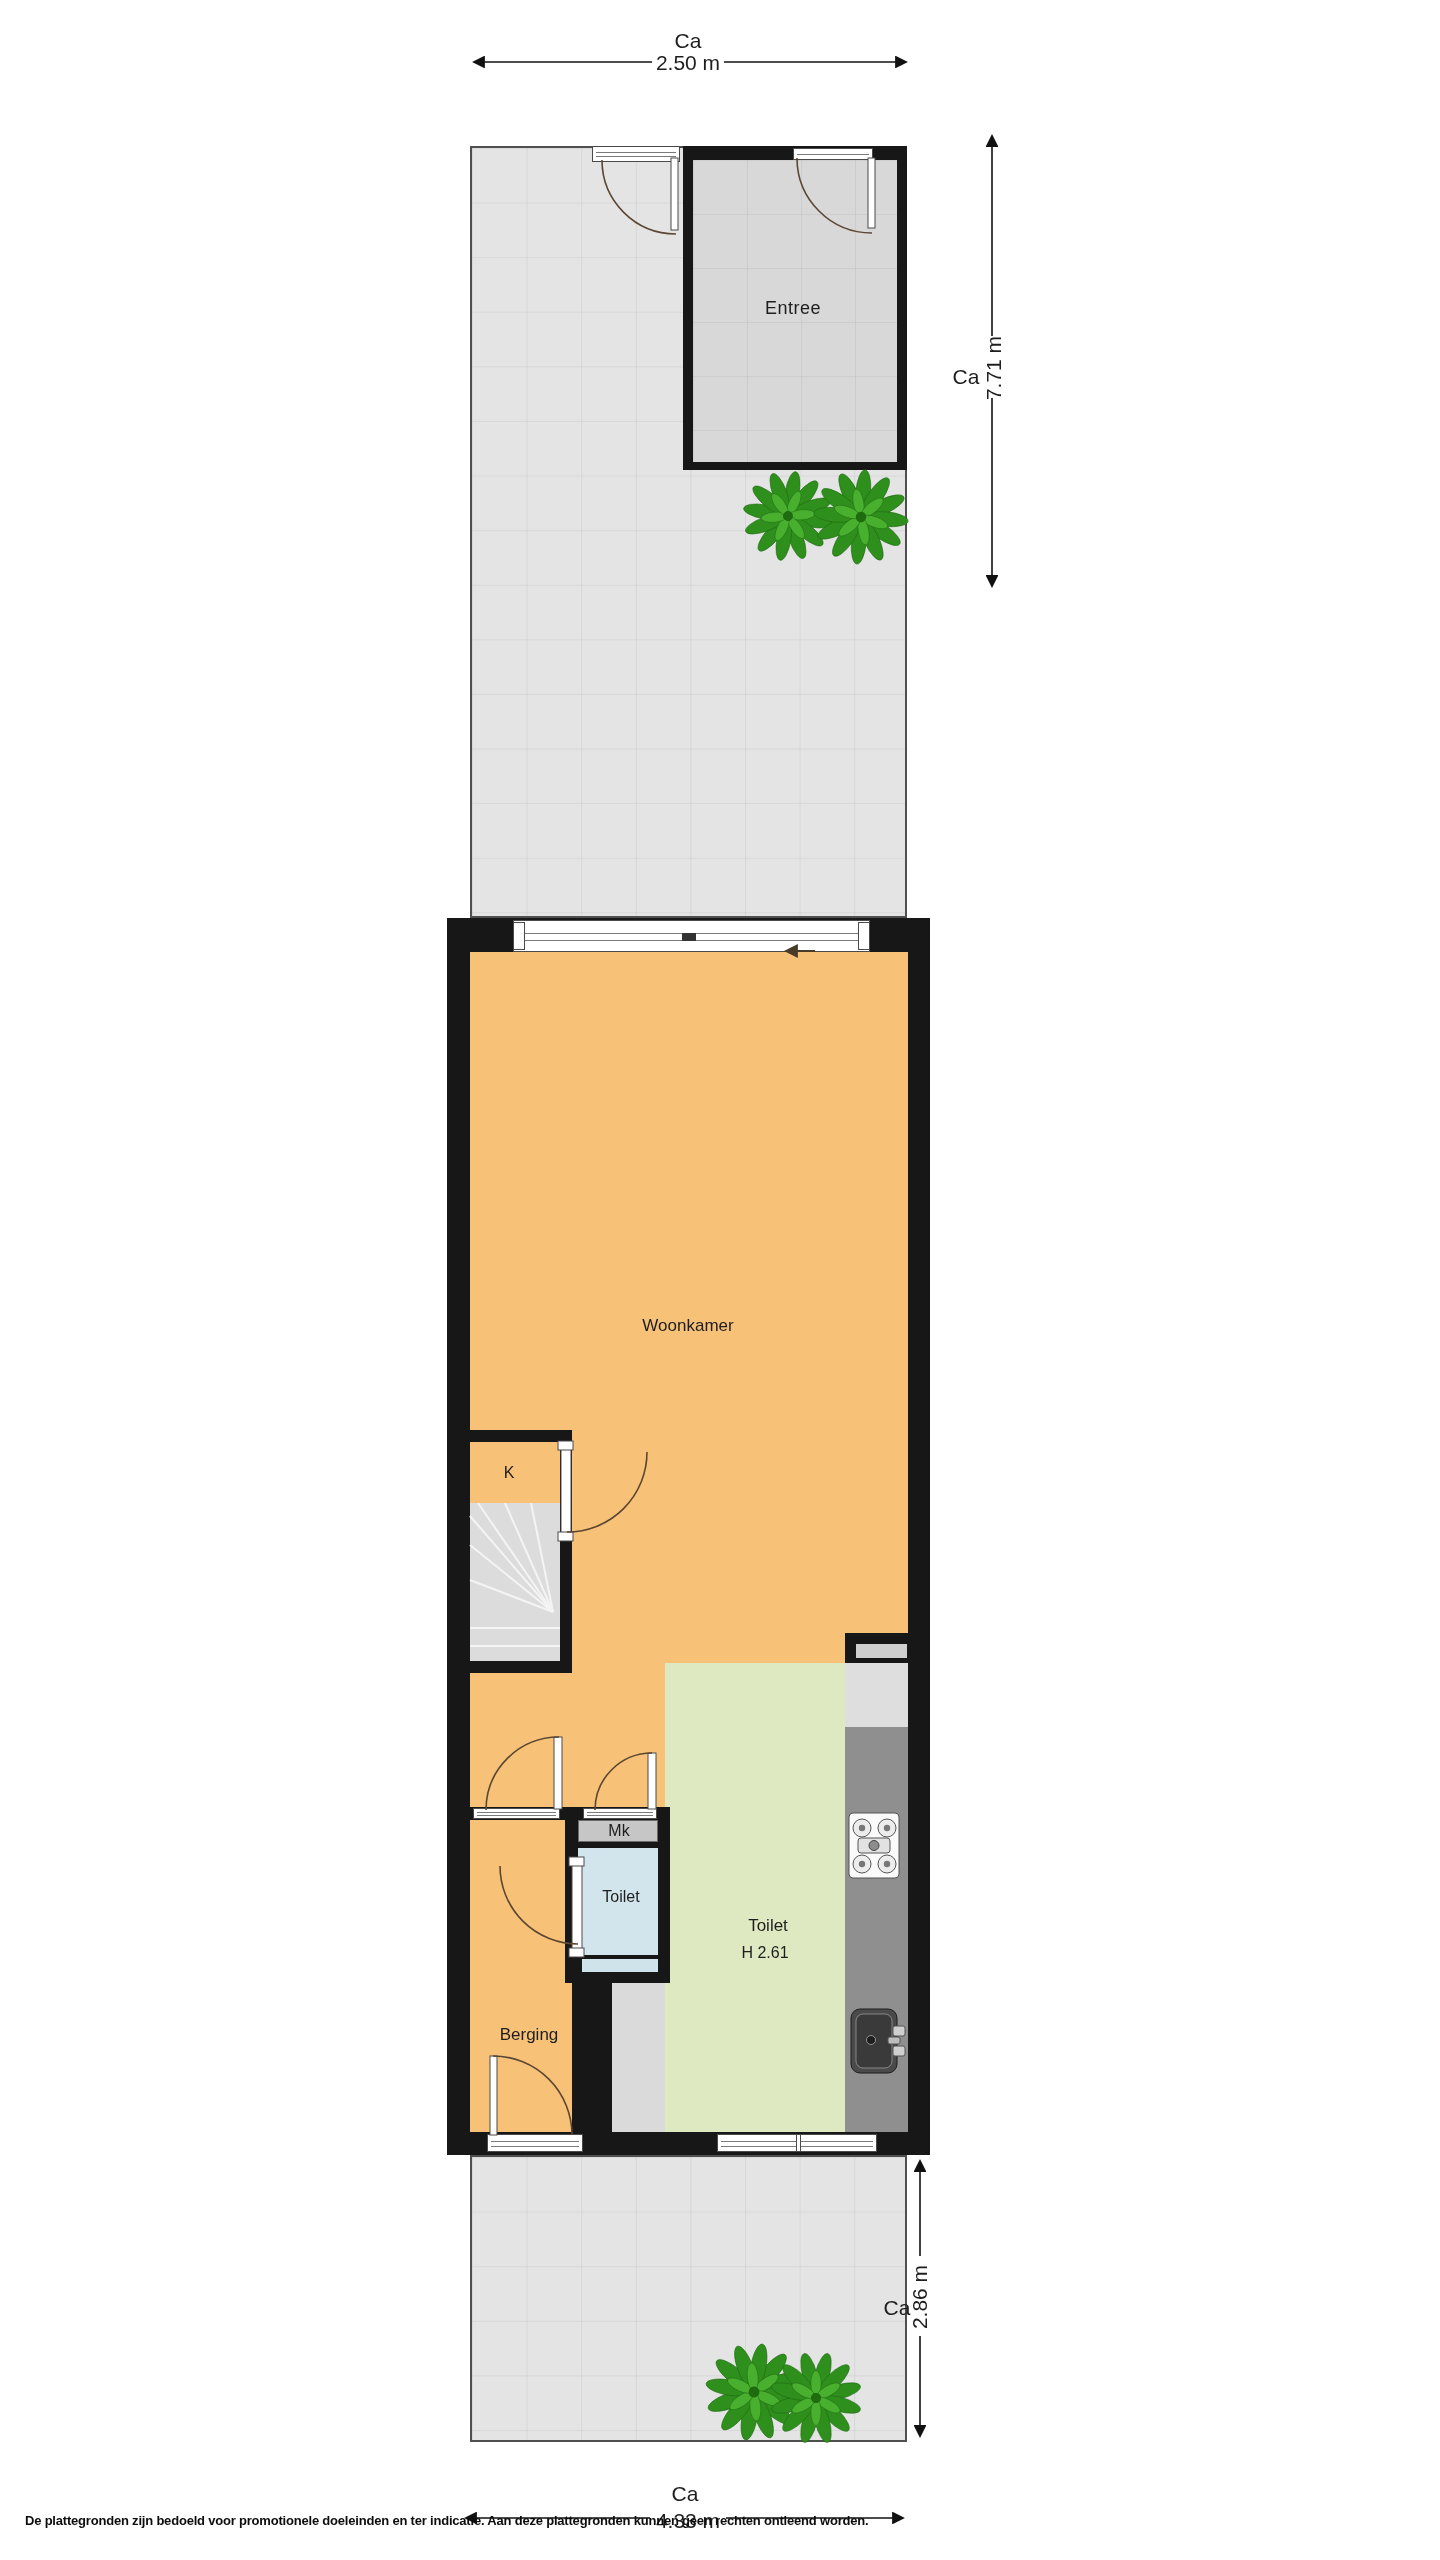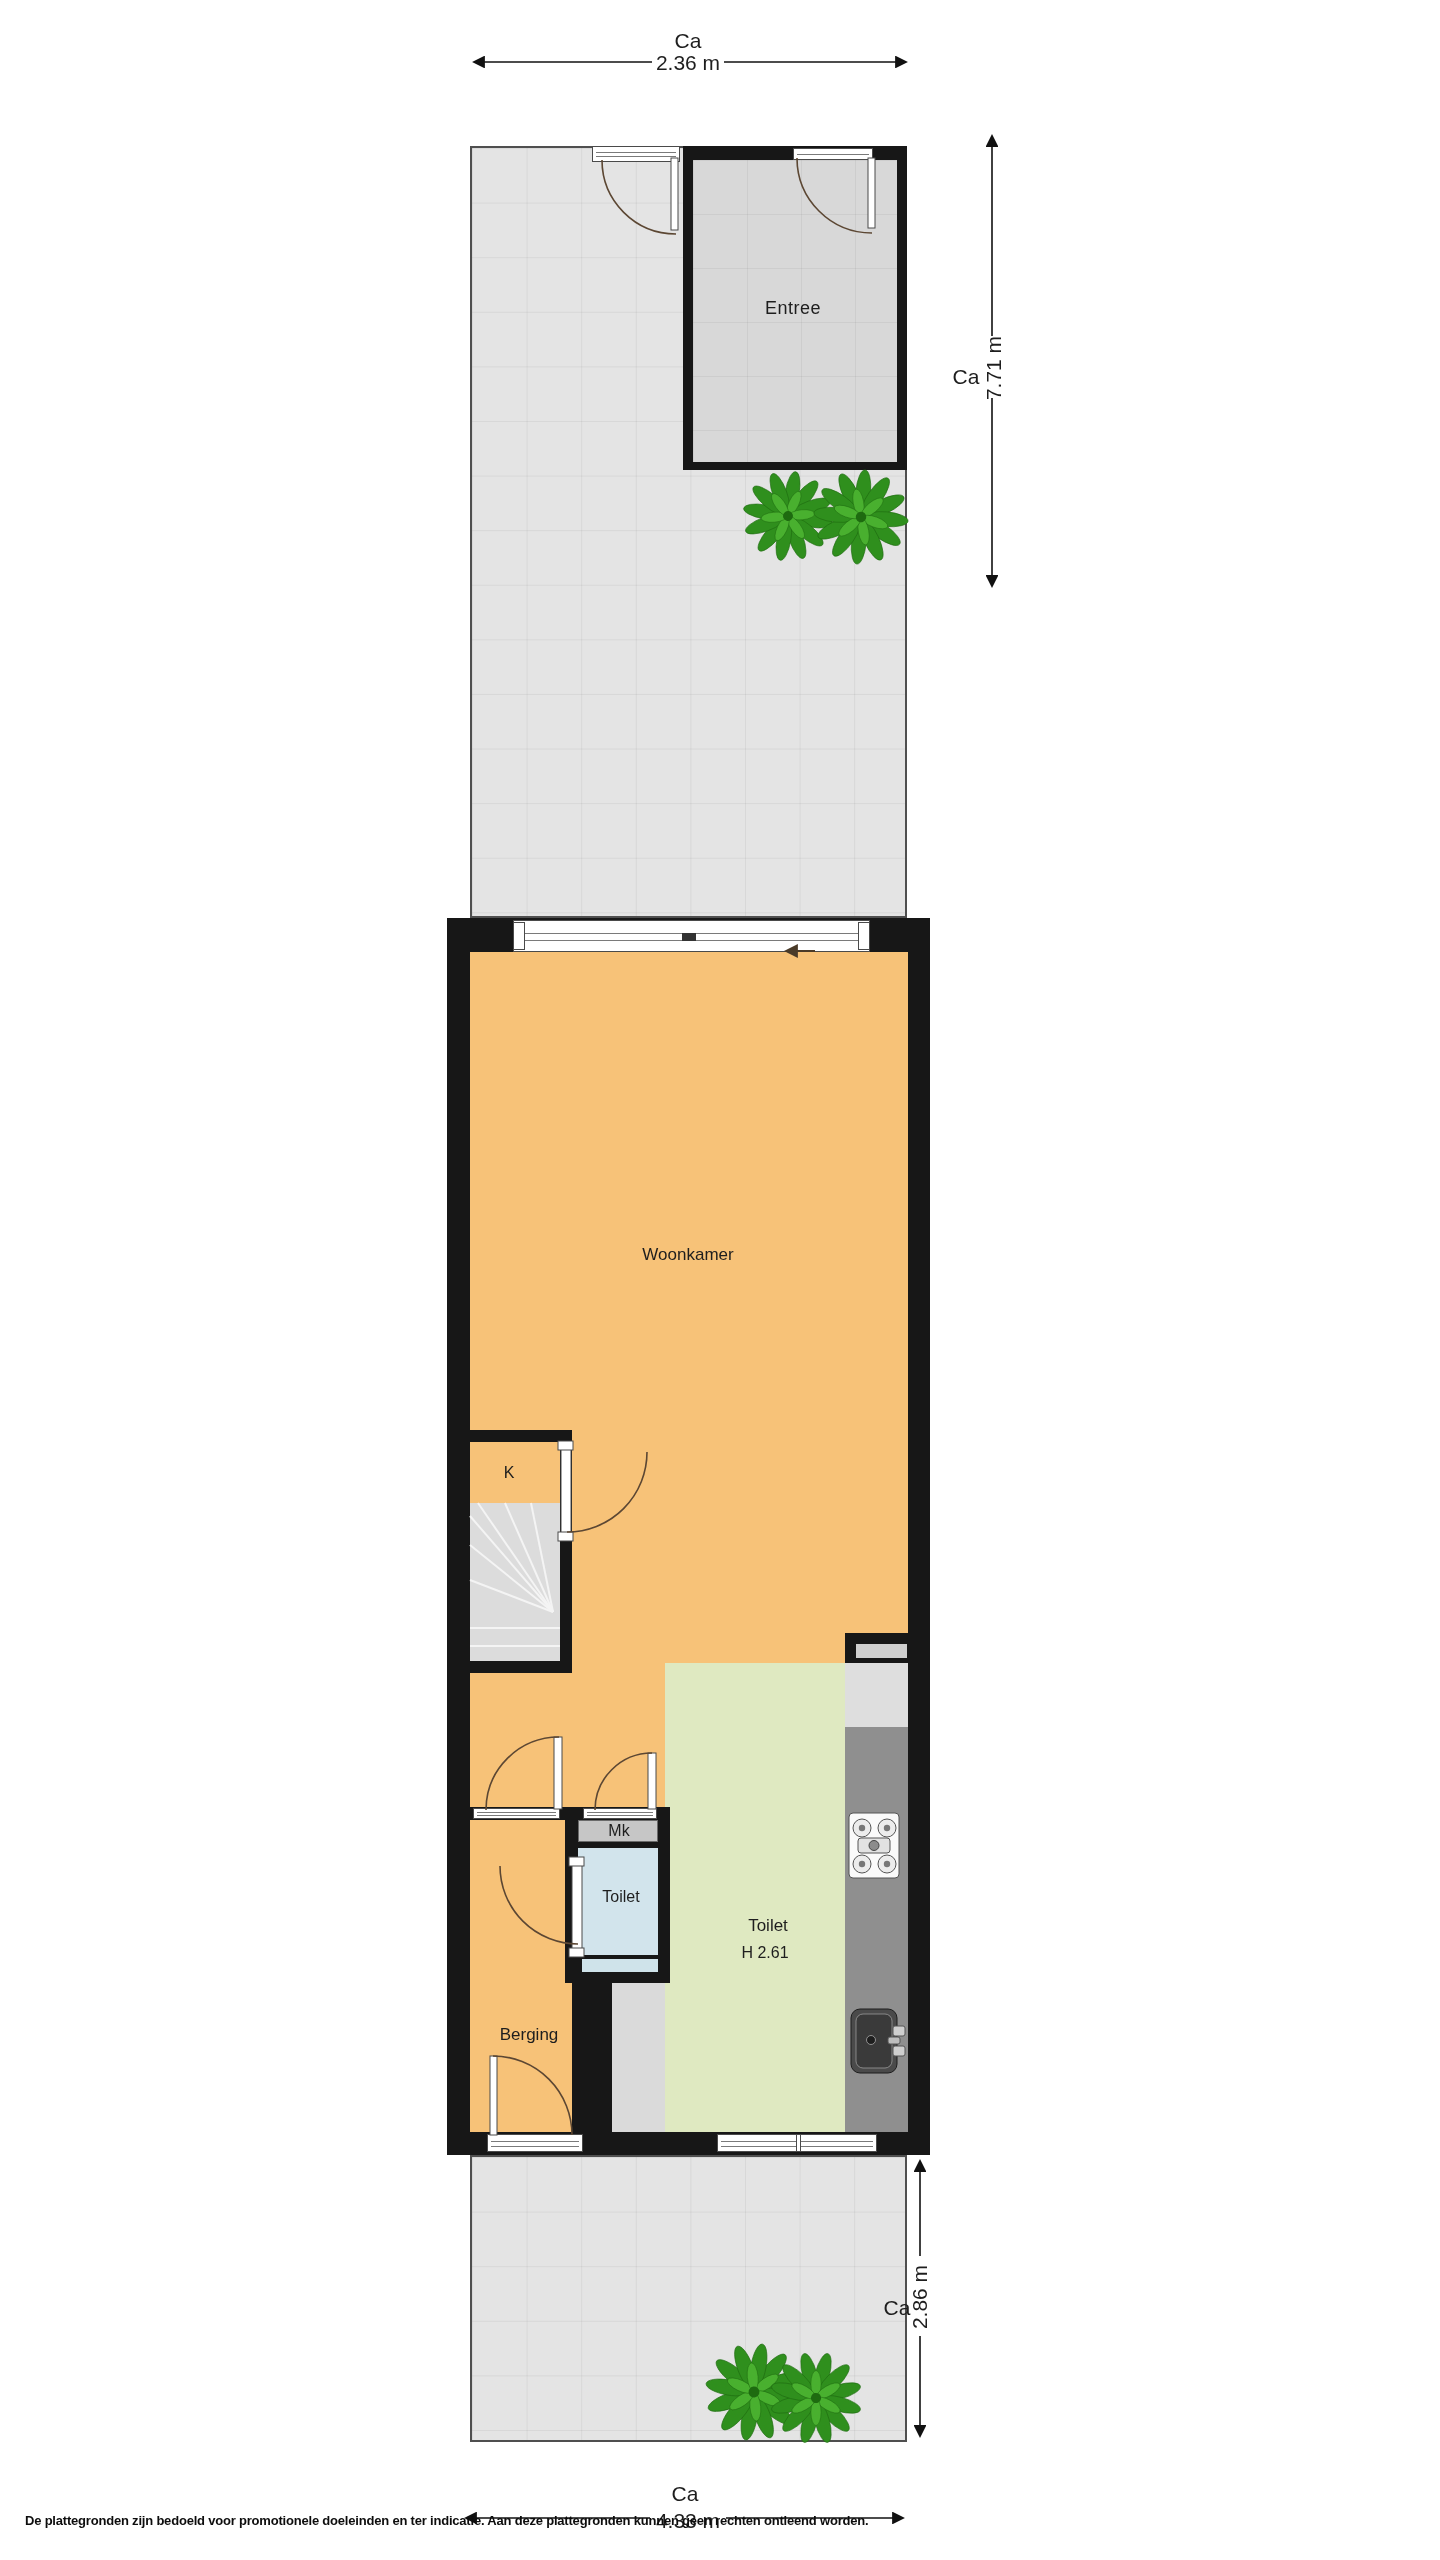--- a/index.html
+++ b/index.html
@@ -226,30 +226,30 @@
       <line class="dimline" x1="992" y1="336" x2="992" y2="136" marker-end="url(#arr)"></line>
       <line class="dimline" x1="992" y1="398" x2="992" y2="586" marker-end="url(#arr)"></line>
       <line class="dimline" x1="650" y1="2518" x2="466" y2="2518" marker-end="url(#arr)"></line>
       <line class="dimline" x1="726" y1="2518" x2="903" y2="2518" marker-end="url(#arr)"></line>
       <line class="dimline" x1="920" y1="2256" x2="920" y2="2161" marker-end="url(#arr)"></line>
       <line class="dimline" x1="920" y1="2336" x2="920" y2="2436" marker-end="url(#arr)"></line>
     </g>
   </svg>
 
   <div class="label big-lb" style="left:793px;top:308px;">Entree</div>
-  <div class="label room-lb" style="left:688px;top:1255px;">Woonkamer</div>
+  <div class="label room-lb" style="left:688px;top:1326px;">Woonkamer</div>
   <div class="label small-lb" style="left:509px;top:1473px;">K</div>
   <div class="label small-lb" style="left:619px;top:1831px;">Mk</div>
   <div class="label small-lb" style="left:621px;top:1897px;">Toilet</div>
   <div class="label room-lb" style="left:768px;top:1926px;">Toilet</div>
   <div class="label small-lb" style="left:765px;top:1953px;">H 2.61</div>
   <div class="label room-lb" style="left:529px;top:2035px;">Berging</div>
 
   <div class="label dim" style="left:688px;top:41px;">Ca</div>
-  <div class="label dim" style="left:688px;top:63px;">2.36 m</div>
+  <div class="label dim" style="left:688px;top:63px;">2.50 m</div>
 
   <div class="label dim" style="left:966px;top:377px;">Ca</div>
   <div class="label dim rot" style="left:994px;top:368px;">7.71 m</div>
 
   <div class="label dim" style="left:897px;top:2308px;">Ca</div>
   <div class="label dim rot" style="left:920px;top:2297px;">2.86 m</div>
 
   <div class="label dim" style="left:685px;top:2494px;">Ca</div>
   <div class="label dim" style="left:688px;top:2521px;">4.33 m</div>
 

